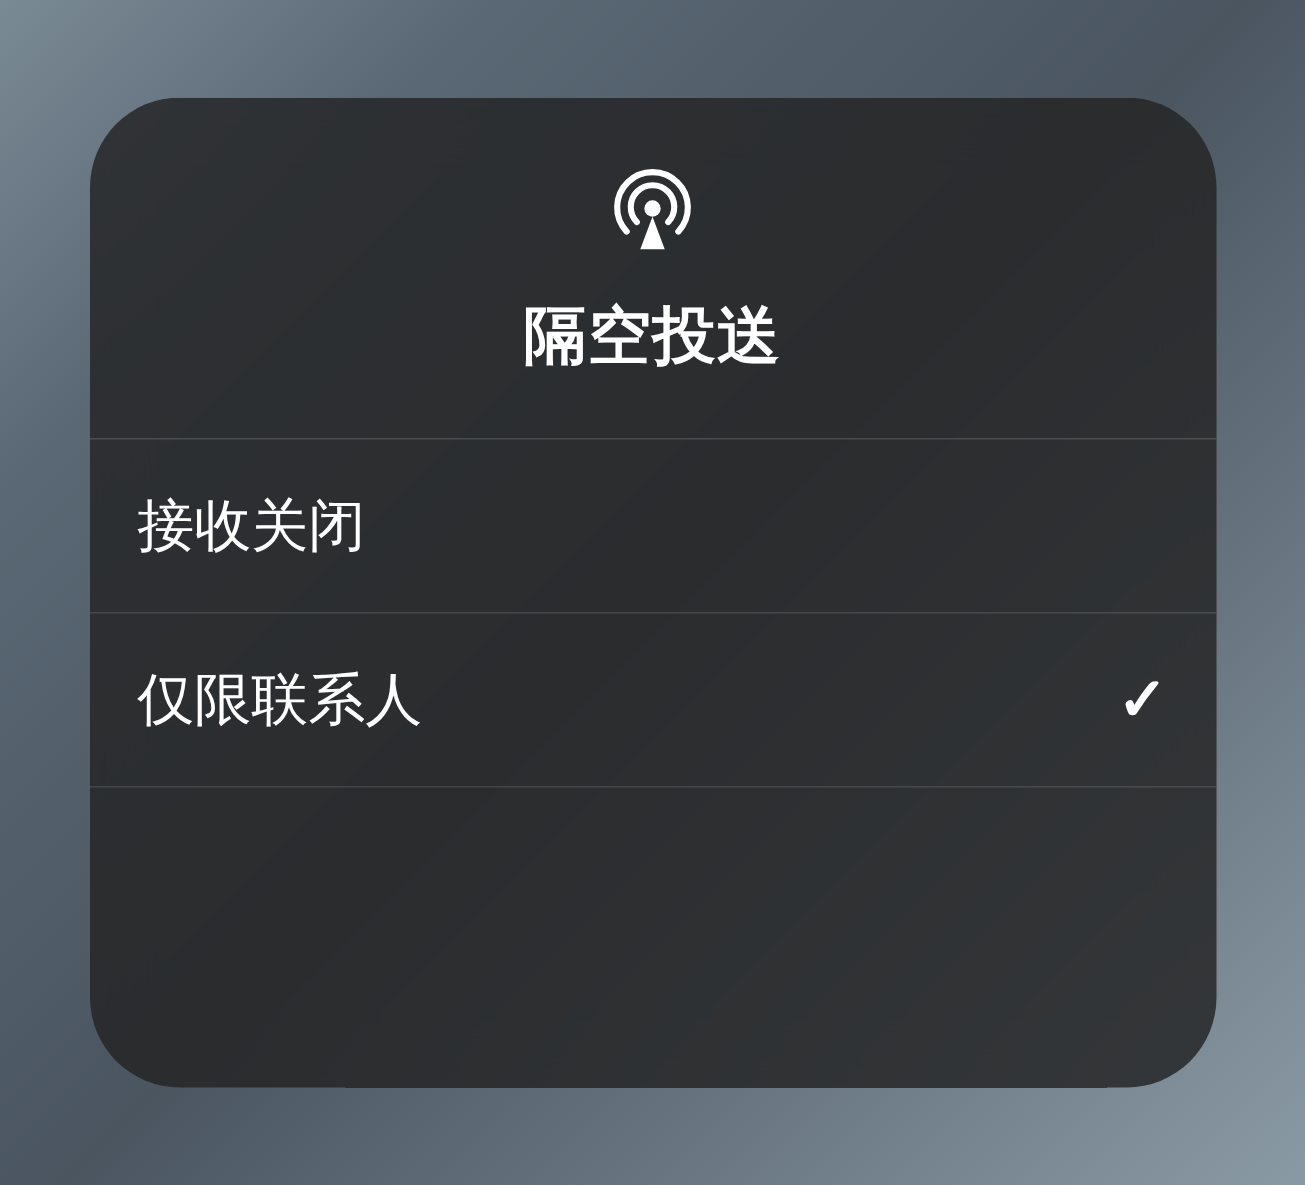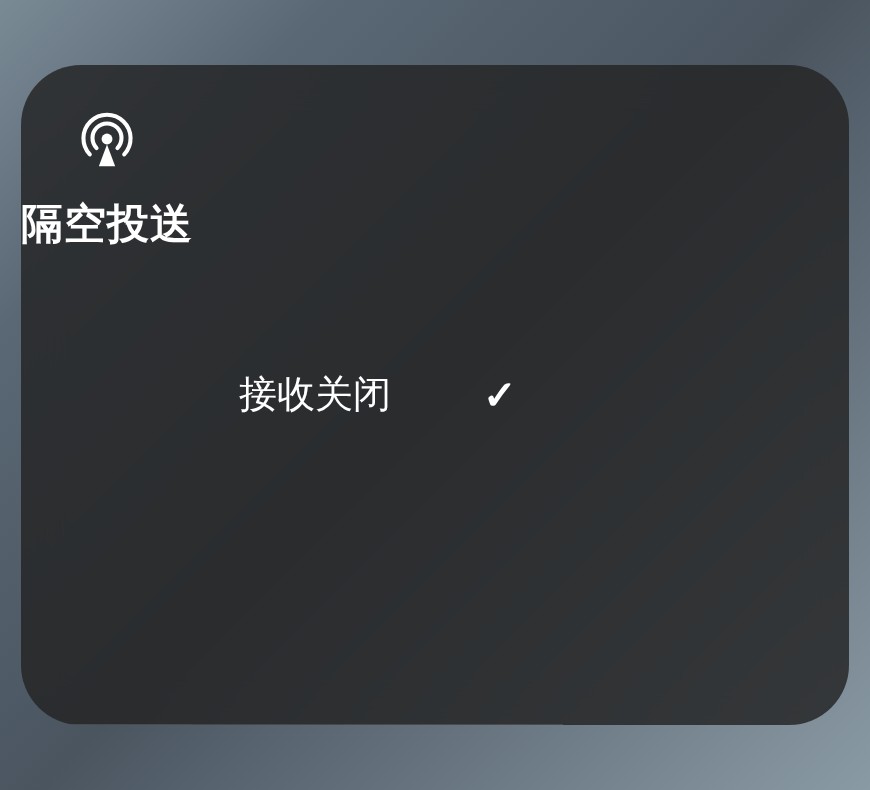--- a/index.html
+++ b/index.html
@@ -13,28 +13,28 @@
       height: 790px;
       background: linear-gradient(135deg, #7a8a95 0%, #5a6875 20%, #4a5560 50%, #8a9aa5 100%);
       display: flex;
       align-items: center;
       justify-content: center;
       font-family: -apple-system, "PingFang SC", "Helvetica Neue", sans-serif;
       overflow: hidden;
     }
 
     .panel {
-      width: 828px;
+      width: 751px;
       height: 660px;
       background: rgba(35, 35, 35, 0.82);
       backdrop-filter: blur(20px);
       border-radius: 60px;
       overflow: hidden;
       display: flex;
-      flex-direction: row;
+      flex-direction: column;
     }
 
     .header {
       display: flex;
       flex-direction: column;
       align-items: center;
       padding: 45px 0 40px 0;
       border-bottom: 1px solid rgba(255, 255, 255, 0.15);
     }
 
@@ -48,21 +48,21 @@
       color: #ffffff;
       font-size: 42px;
       font-weight: 600;
       letter-spacing: 1px;
     }
 
     .option {
       display: flex;
       align-items: center;
       justify-content: space-between;
-      padding: 32px 46px;
+      padding: 32px 32px;
       border-bottom: 1px solid rgba(255, 255, 255, 0.12);
       cursor: pointer;
     }
 
     .option-label {
       color: #ffffff;
       font-size: 38px;
       font-weight: 400;
     }
 
@@ -87,16 +87,17 @@
     </span>
     <div class="title">隔空投送</div>
   </div>
 
   <div class="option">
     <span class="option-label">接收关闭</span>
 
   </div>
 
   <div class="option">
+    <span class="option-label">仅限联系人</span>
     <span class="checkmark">✓</span>
   </div>
 
 </div>
 
 </body></html>

